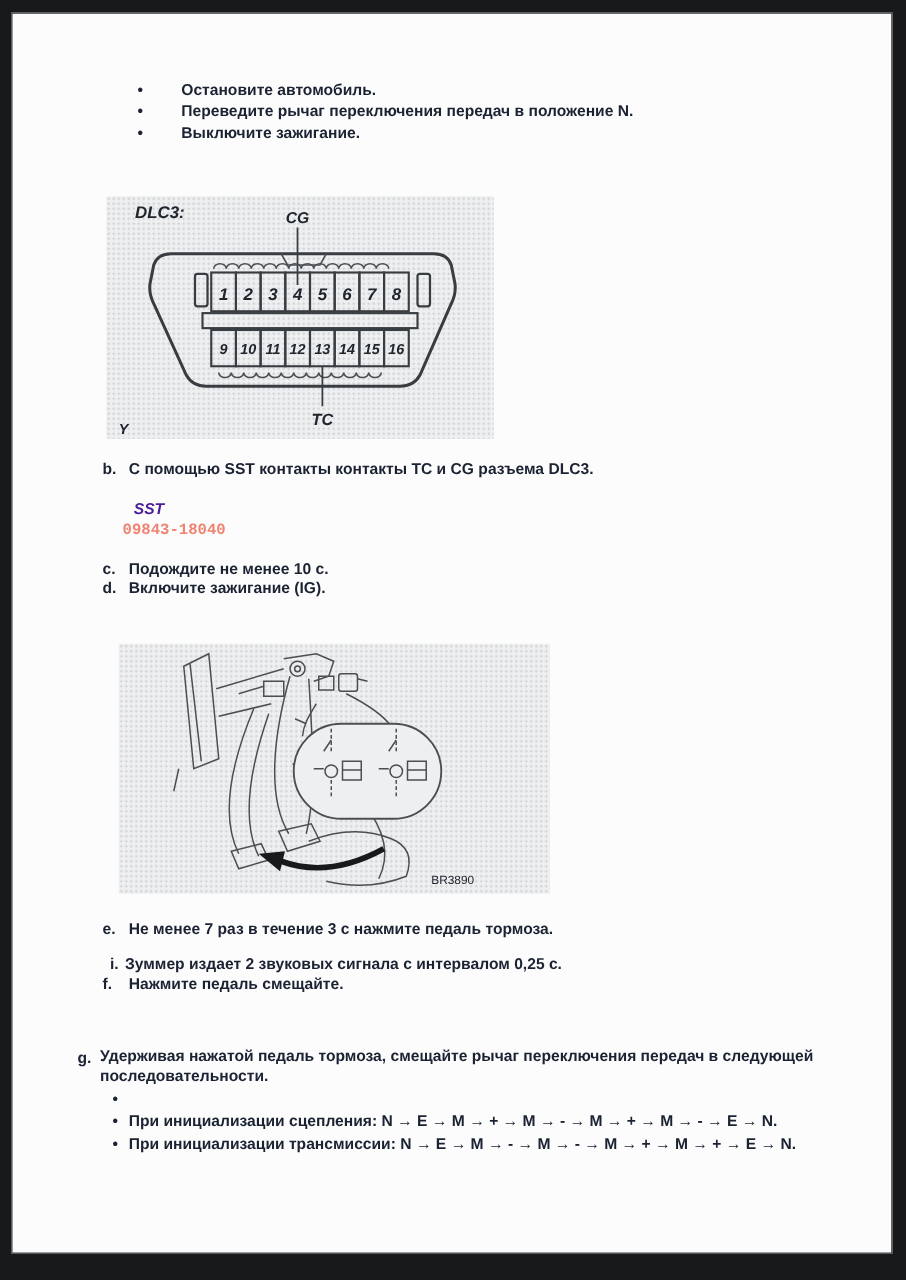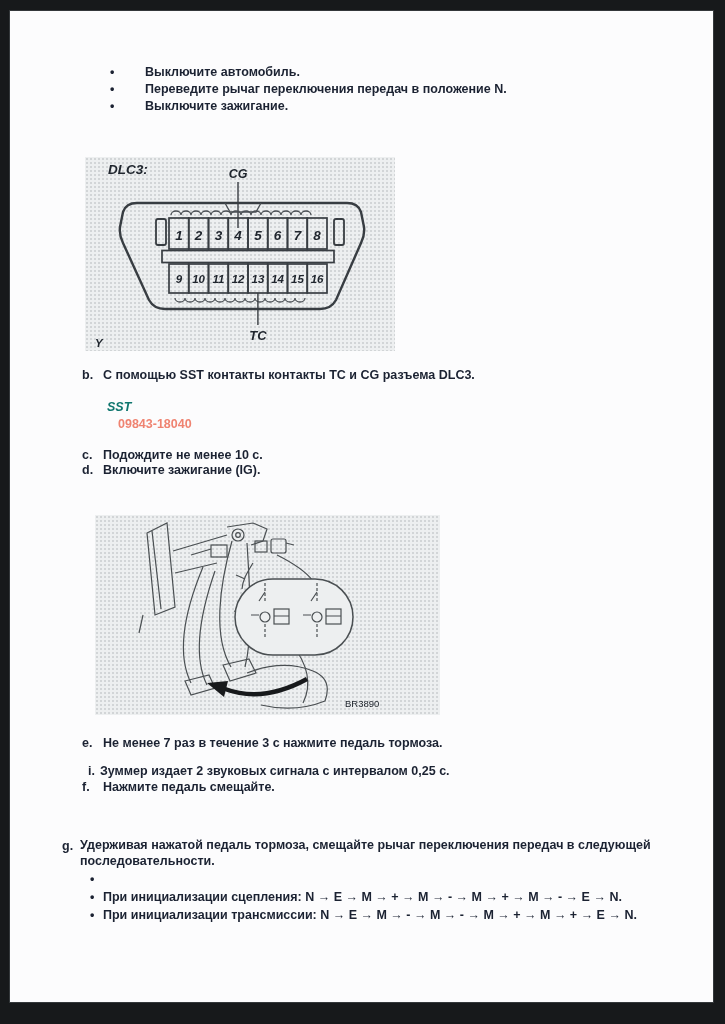--- a/index.html
+++ b/index.html
@@ -8,39 +8,39 @@
   .page{position:absolute;left:9px;top:10px;width:705px;height:993px;background:#fcfcfd;
         border:1px solid #34383b;box-sizing:border-box;}
   .txt{position:absolute;font:600 12.5px/1.3 "Liberation Sans",sans-serif;color:#1b2232;
        white-space:nowrap;}
   .wrap{white-space:normal;}
   .letter{font-weight:800;}
   .row{display:flex;}
   .fig{position:absolute;background-color:#edeff0;
        background-image:radial-gradient(circle,#d2d5d7 0.8px,rgba(0,0,0,0) 0.9px);
        background-size:4px 4px;}
-  .sst{font:700 italic 12.5px "Liberation Sans",sans-serif;color:#0f766e;text-align:center;}
+  .sst{font:700 italic 12.5px "Liberation Sans",sans-serif;color:#4c1d95;text-align:center;}
   .sstnum{font:700 12.5px "Liberation Sans",sans-serif;color:#ef8371;}
   .bullets .row{height:17px;align-items:flex-start;}
   .bullets .mark{width:35px;font-weight:800;}
   .gbullets .row{height:18px;}
   .gbullets .mark{width:13px;font-weight:800;}
   svg{display:block;}
   svg text{font-family:"Liberation Sans",sans-serif;fill:#20262e;}
 </style>
 </head>
 <body>
 
 <div class="stage">
   <div class="page">
 
     <div class="txt bullets" style="left:100px;top:53px;">
       <div class="row">
         <span class="mark">•</span>
-        <span>Выключите автомобиль.</span>
+        <span>Остановите автомобиль.</span>
       </div>
       <div class="row">
         <span class="mark">•</span>
         <span>Переведите рычаг переключения передач в положение N.</span>
       </div>
       <div class="row">
         <span class="mark">•</span>
         <span>Выключите зажигание.</span>
       </div>
     </div>
@@ -107,21 +107,21 @@
         <text x="10" y="190" font-size="11.5" font-weight="600">Y</text>
       </svg>
     </div>
 
     <div class="txt row" style="left:72px;top:356px;">
       <span class="letter" style="width:21px;">b.</span>
       <span>С помощью SST контакты контакты TC и CG разъема DLC3.</span>
     </div>
 
     <div class="txt sst" style="left:97px;top:389px;">SST</div>
-    <div class="txt sstnum" style="left:108px;top:406px;">09843-18040</div>
+    <div class="txt sstnum" style="left:88px;top:406px;font-family:Liberation Mono, monospace;">09843-18040</div>
 
     <div class="txt row" style="left:72px;top:436px;">
       <span class="letter" style="width:21px;">c.</span>
       <span>Подождите не менее 10 с.</span>
     </div>
     <div class="txt row" style="left:72px;top:451px;">
       <span class="letter" style="width:21px;">d.</span>
       <span>Включите зажигание (IG).</span>
     </div>
 

